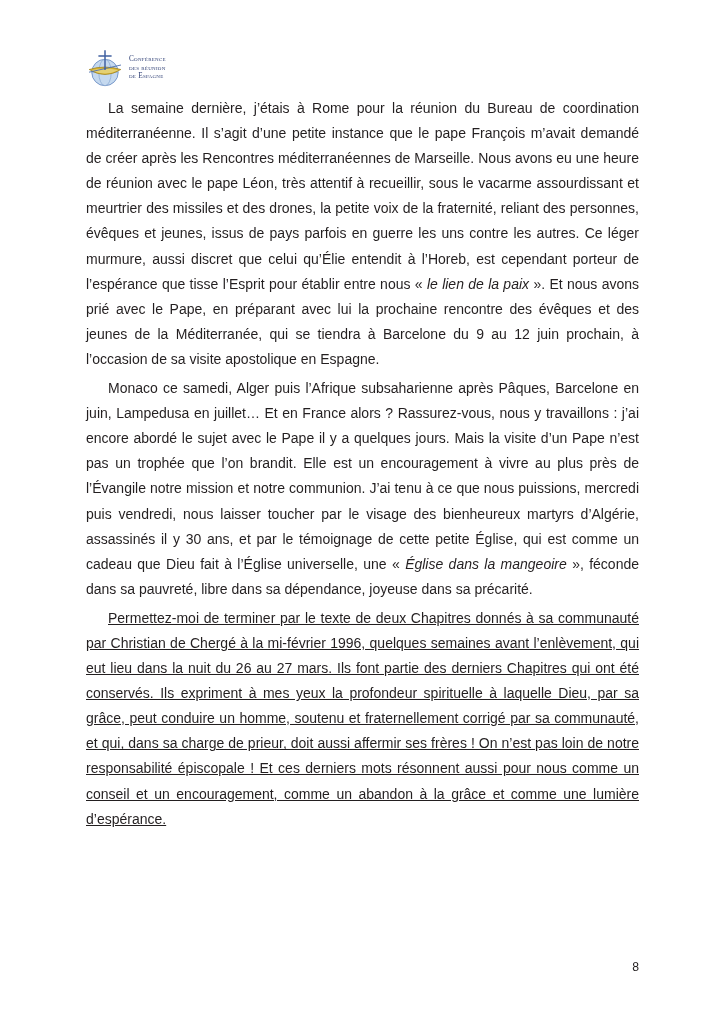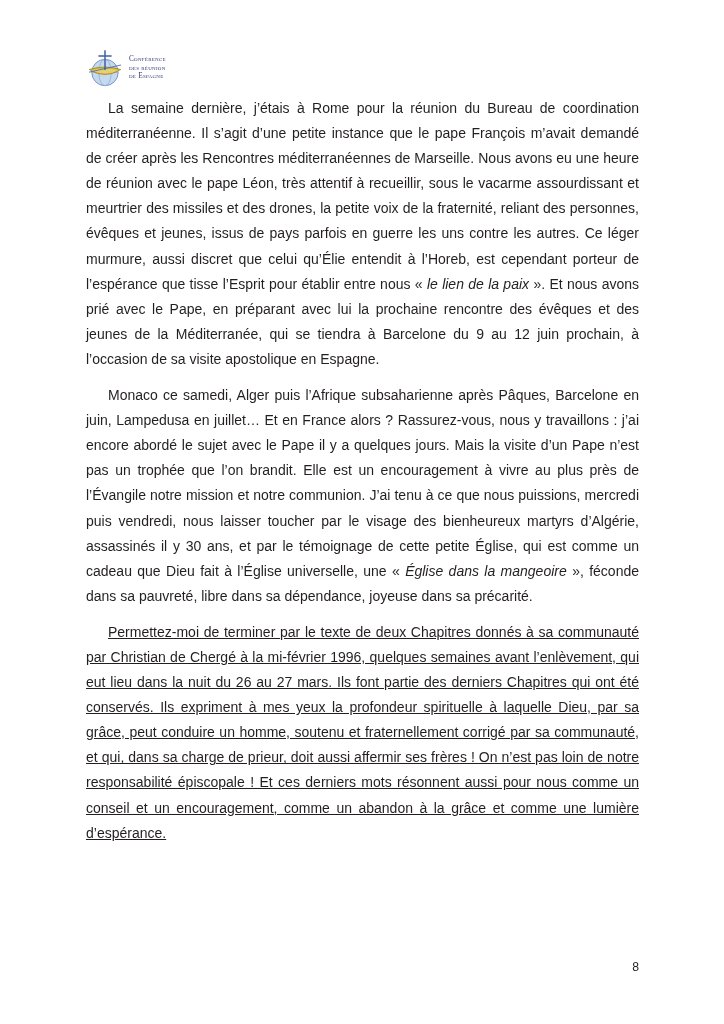--- a/index.html
+++ b/index.html
@@ -63,21 +63,21 @@
     text-align: justify;
     text-justify: inter-word;
     color: #231f20;
   }
   .body-text p {
     margin: 0 0 0 0;
     text-indent: 22px;
     text-align: justify;
   }
   .body-text p + p {
-    margin-top: 11px;
+    margin-top: 4px;
   }
   .body-text p:last-child {
     text-align: justify;
     text-decoration: underline;
   }
   em {
     font-style: italic;
   }
 
   

